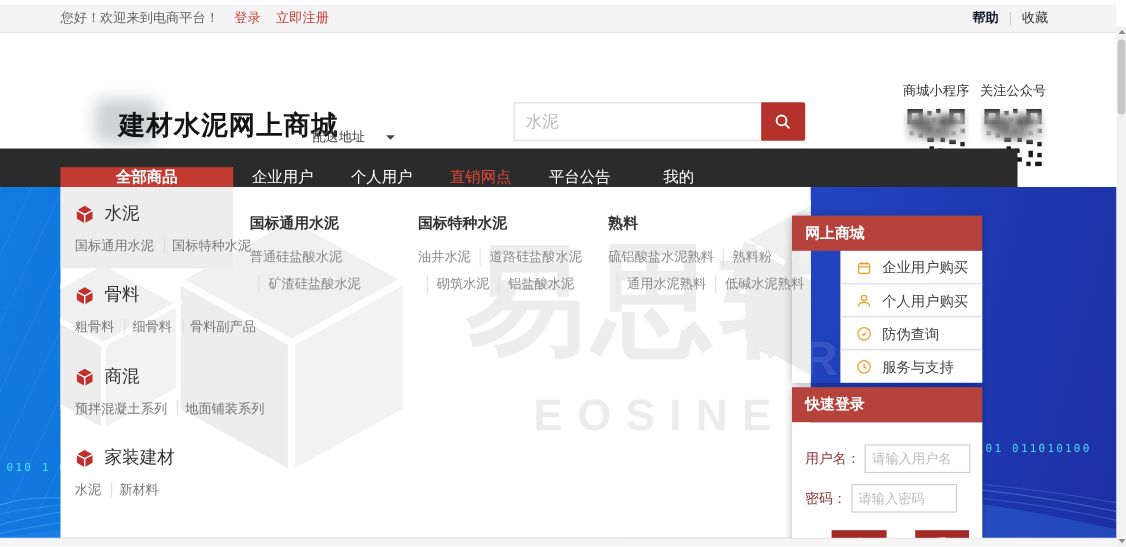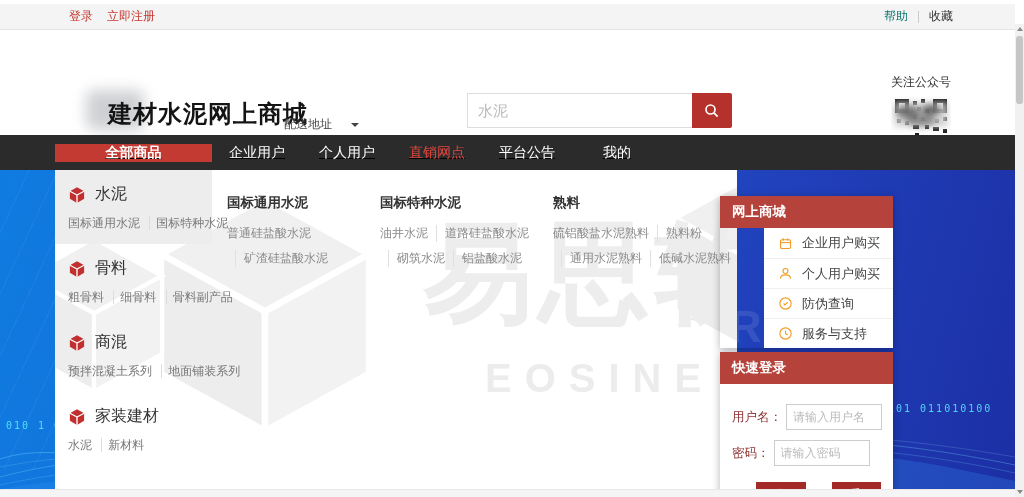--- a/index.html
+++ b/index.html
@@ -7,21 +7,21 @@
   body { position:relative; overflow:hidden; background:#fff; }
   a { text-decoration:none; cursor:pointer; }
 
   
   .topbar { position:absolute; top:4px; left:0; width:1015px; height:26px;
             background:#f4f4f4; border-bottom:1px solid #e4e4e4;
             display:flex; align-items:center; font-size:12px; color:#666;
             padding:0 62px 0 55px; }
   .tb-red { color:#c53b33; margin-left:14px; }
   .tb-right { margin-left:auto; display:flex; align-items:center; gap:10px; }
-  .tb-help { color:#0f766e; }
+  .tb-help { color:#0f172a;font-weight:bold; }
   .tb-fav  { color:#333; }
   .tb-sep { width:1px; height:12px; background:#ccc; display:inline-block; }
 
   
   .header { position:absolute; top:30px; left:0; width:1015px; height:105px; background:#fff; }
   .logo-blur { position:absolute; left:86px; top:60px; width:58px; height:40px;
                background:#a7abb0; filter:blur(7px); opacity:.55; border-radius:8px; }
   .site-title { position:absolute; left:108px; top:68px; font-size:24px; font-weight:700; color:#141414; letter-spacing:1px; }
   .delivery { position:absolute; left:284px; top:86px; font-size:12px; color:#444; display:flex; align-items:center; gap:19px; cursor:pointer; }
   .chev { width:0; height:0; border:4px solid transparent; border-top-color:#444; margin-top:4px; }
@@ -29,21 +29,21 @@
   .search-input { width:225px; height:35px; border:1px solid #ddd; border-right:none; padding:0 10px; font-size:15px; color:#333; outline:none; }
   .search-input::placeholder { color:#b8b8b8; }
   .search-btn { width:40px; height:35px; background:#b5312c; border:none; display:flex; align-items:center; justify-content:center; cursor:pointer; border-radius:0 2px 2px 0; }
   .hot-row { position:absolute; left:467px; top:104px; font-size:12px; color:#8c8c8c; }
   .hot-row a { color:#c0392b; margin-left:8px; }
   .qr-box { position:absolute; top:44px; width:62px; text-align:center; }
   .qr-box .qr-label { font-size:12px; color:#333; display:block; margin-bottom:4px; }
   .qr1 { left:820px; } .qr2 { left:890px; }
 
   
-  .nav { position:absolute; top:135px; left:0; width:1015px; height:35px; background:#2b2b2b; display:flex; align-items:center;text-decoration:underline; }
+  .nav { position:absolute; top:135px; left:0; width:925px; height:35px; background:#2b2b2b; display:flex; align-items:flex-end; }
   .nav-spacer { width:55px; }
   .nav-item { width:90px; display:flex; align-items:center; justify-content:center; color:#fff; font-size:14px; }
   .nav-item.active { width:157px; background:#c23a31; font-weight:700; }
   .nav-item.hot { color:#e0463d; }
 
   
   .stage { position:absolute; top:170px; left:0; width:1015px; height:319px; overflow:hidden;
            background:linear-gradient(105deg,#0f7be0 0%,#1470da 30%,#2143be 68%,#1c2fa5 100%); }
   .rays { position:absolute; left:0; top:0; width:280px; height:300px;
           background:repeating-linear-gradient(115deg, rgba(255,255,255,.055) 0 1px, transparent 1px 26px); }
@@ -159,20 +159,21 @@
     <g id="redcube">
       <path fill="#c1302f" d="M12 1.5 21.5 7v10L12 22.5 2.5 17V7Z"></path>
       <path stroke="#fff" stroke-width="1.8" fill="none" d="M12 22.5V12M12 12 2.5 7M12 12l9.5-5"></path>
     </g>
   </defs>
 </svg>
 
 <div class="page">
 
   <div class="topbar">
+    <span>您好！欢迎来到电商平台！</span>
     <a class="tb-red">登录</a>
     <a class="tb-red">立即注册</a>
     <span class="tb-right">
       <a class="tb-help">帮助</a>
       <span class="tb-sep"></span>
       <a class="tb-fav">收藏</a>
     </span>
   </div>
 
   <div class="header">
@@ -188,20 +189,26 @@
         <svg width="18" height="18" viewBox="0 0 24 24">
           <circle cx="10" cy="10" r="6" stroke="#fff" stroke-width="2.2" fill="none"></circle>
           <line x1="14.6" y1="14.6" x2="19.5" y2="19.5" stroke="#fff" stroke-width="2.2"></line>
         </svg>
       </button>
     </div>
     <div class="hot-row">
       <span>热门搜索:</span>
       <a>水泥</a>
       <a>骨料</a>
+    </div>
+    <div class="qr-box qr1">
+      <span class="qr-label">商城小程序</span>
+      <svg width="60" height="60" viewBox="0 0 60 60">
+          <use href="#qrp"></use>
+        </svg>
     </div>
     <div class="qr-box qr2">
       <span class="qr-label">关注公众号</span>
       <svg width="60" height="60" viewBox="0 0 60 60">
           <use href="#qrp"></use>
         </svg>
     </div>
   </div>
 
   <div class="nav">

